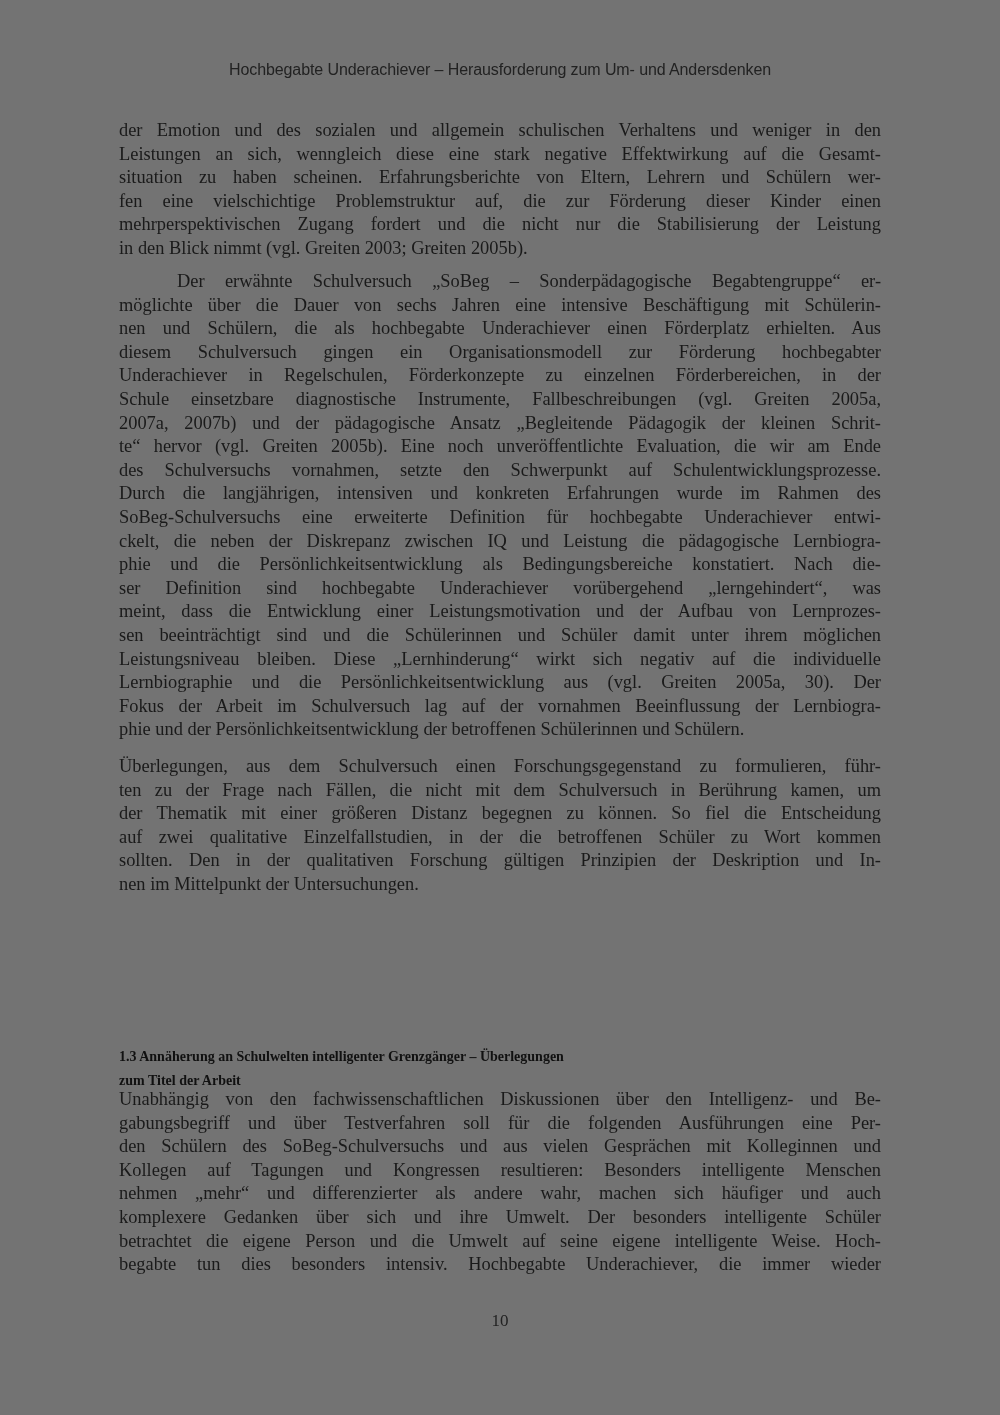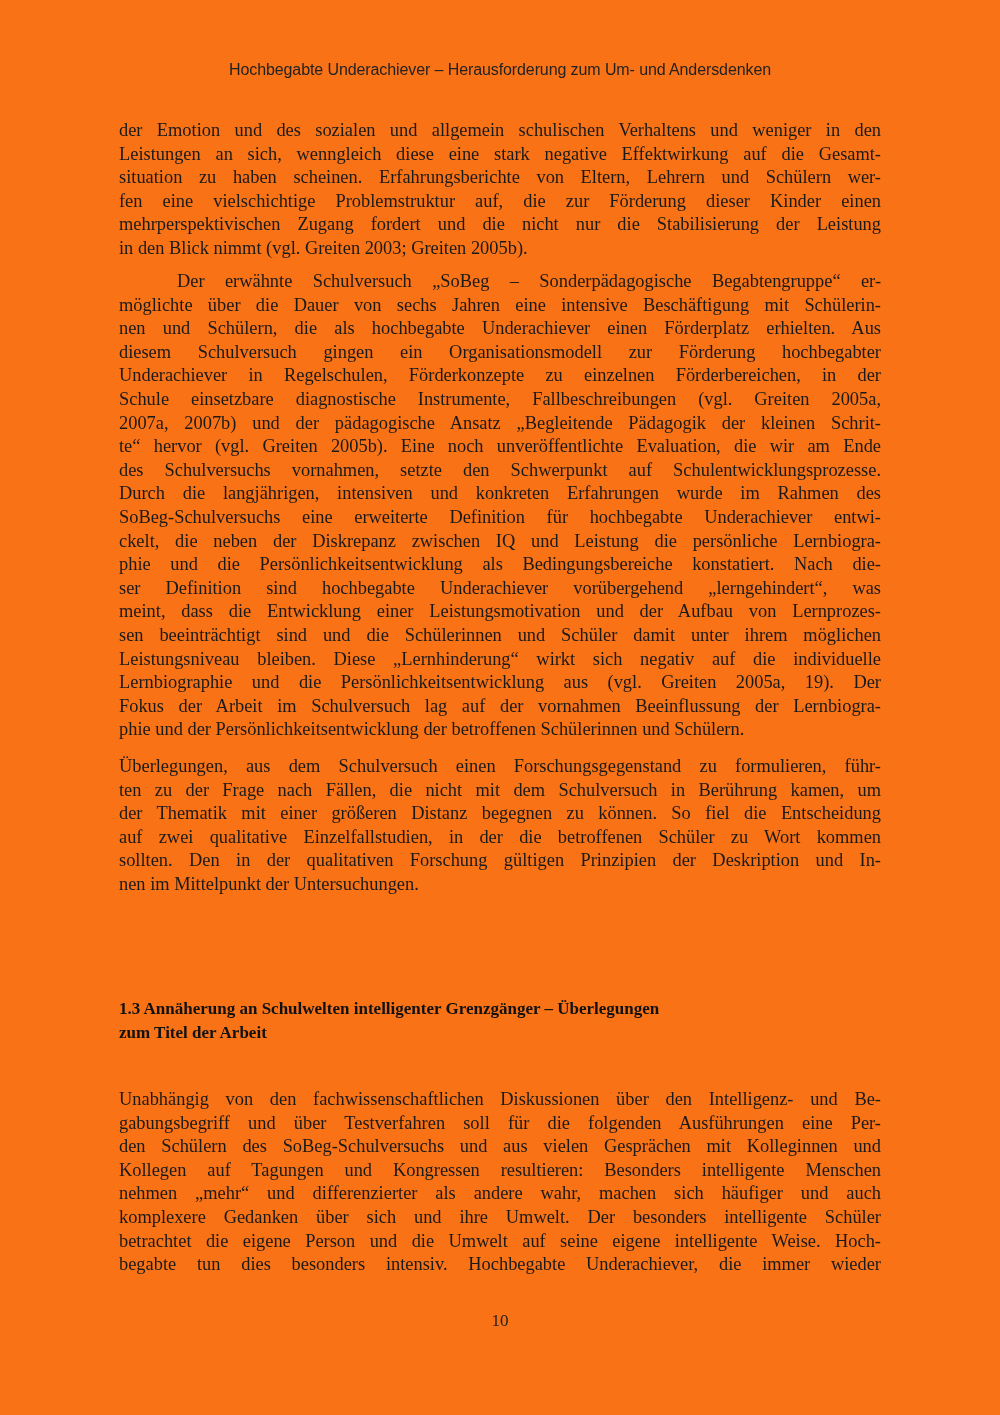--- a/index.html
+++ b/index.html
@@ -1,26 +1,26 @@
 <!DOCTYPE html>
 <html><head>
 <meta charset="utf-8">
 <style>
   html, body { margin: 0; padding: 0; background: #ffffff; }
   body { width: 1000px; height: 1415px; position: relative; overflow: hidden; color: #1a1a1a; }
-  .page { position: absolute; left: 0; top: 0; width: 1000px; height: 1415px; background: #f97316; }
+  .page { position: absolute; left: 0; top: 0; width: 1000px; height: 1415px; background: #737373; }
   .running-header {
     position: absolute; top: 61px; left: 0; width: 1000px; text-align: center;
     font-family: "Liberation Sans", sans-serif; font-size: 16px; color: #222; letter-spacing: -0.1px;
   }
   .block { position: absolute; left: 119px; width: 762px; font-family: "Liberation Serif", serif; font-size: 18.4px; color: #1a1a1a; }
   .line { height: 23.6px; line-height: 23.6px; white-space: nowrap; text-align: justify; text-align-last: justify; }
   .line.last { text-align-last: left; }
   .line.indent { padding-left: 58px; }
-  .heading { position: absolute; left: 119px; width: 762px; font-family: "Liberation Serif", serif; font-weight: bold; font-size: 17px; color: #111; }
+  .heading { position: absolute; left: 119px; width: 762px; font-family: "Liberation Serif", serif; font-weight: bold; font-size: 14px; color: #111; margin-top: 48px; }
   .heading .line { text-align-last: left; height: 24px; line-height: 24px; }
   .page-number {
     position: absolute; top: 1311px; left: 0; width: 1000px; text-align: center;
     font-family: "Liberation Serif", serif; font-size: 17px; color: #222;
   }
 </style>
 </head>
 <body>
 
 <div class="page">
@@ -41,27 +41,27 @@
     <div class="line">möglichte über die Dauer von sechs Jahren eine intensive Beschäftigung mit Schülerin-</div>
     <div class="line">nen und Schülern, die als hochbegabte Underachiever einen Förderplatz erhielten. Aus</div>
     <div class="line">diesem Schulversuch gingen ein Organisationsmodell zur Förderung hochbegabter</div>
     <div class="line">Underachiever in Regelschulen, Förderkonzepte zu einzelnen Förderbereichen, in der</div>
     <div class="line">Schule einsetzbare diagnostische Instrumente, Fallbeschreibungen (vgl. Greiten 2005a,</div>
     <div class="line">2007a, 2007b) und der pädagogische Ansatz „Begleitende Pädagogik der kleinen Schrit-</div>
     <div class="line">te“ hervor (vgl. Greiten 2005b). Eine noch unveröffentlichte Evaluation, die wir am Ende</div>
     <div class="line">des Schulversuchs vornahmen, setzte den Schwerpunkt auf Schulentwicklungsprozesse.</div>
     <div class="line">Durch die langjährigen, intensiven und konkreten Erfahrungen wurde im Rahmen des</div>
     <div class="line">SoBeg-Schulversuchs eine erweiterte Definition für hochbegabte Underachiever entwi-</div>
-    <div class="line">ckelt, die neben der Diskrepanz zwischen IQ und Leistung die persönliche Lernbiogra-</div>
+    <div class="line">ckelt, die neben der Diskrepanz zwischen IQ und Leistung die pädagogische Lernbiogra-</div>
     <div class="line">phie und die Persönlichkeitsentwicklung als Bedingungsbereiche konstatiert. Nach die-</div>
     <div class="line">ser Definition sind hochbegabte Underachiever vorübergehend „lerngehindert“, was</div>
     <div class="line">meint, dass die Entwicklung einer Leistungsmotivation und der Aufbau von Lernprozes-</div>
     <div class="line">sen beeinträchtigt sind und die Schülerinnen und Schüler damit unter ihrem möglichen</div>
     <div class="line">Leistungsniveau bleiben. Diese „Lernhinderung“ wirkt sich negativ auf die individuelle</div>
-    <div class="line">Lernbiographie und die Persönlichkeitsentwicklung aus (vgl. Greiten 2005a, 19). Der</div>
+    <div class="line">Lernbiographie und die Persönlichkeitsentwicklung aus (vgl. Greiten 2005a, 30). Der</div>
     <div class="line">Fokus der Arbeit im Schulversuch lag auf der vornahmen Beeinflussung der Lernbiogra-</div>
     <div class="line last">phie und der Persönlichkeitsentwicklung der betroffenen Schülerinnen und Schülern.</div>
   </div>
 
   <div class="block" style="top:755px;">
     <div class="line">Überlegungen, aus dem Schulversuch einen Forschungsgegenstand zu formulieren, führ-</div>
     <div class="line">ten zu der Frage nach Fällen, die nicht mit dem Schulversuch in Berührung kamen, um</div>
     <div class="line">der Thematik mit einer größeren Distanz begegnen zu können. So fiel die Entscheidung</div>
     <div class="line">auf zwei qualitative Einzelfallstudien, in der die betroffenen Schüler zu Wort kommen</div>
     <div class="line">sollten. Den in der qualitativen Forschung gültigen Prinzipien der Deskription und In-</div>

